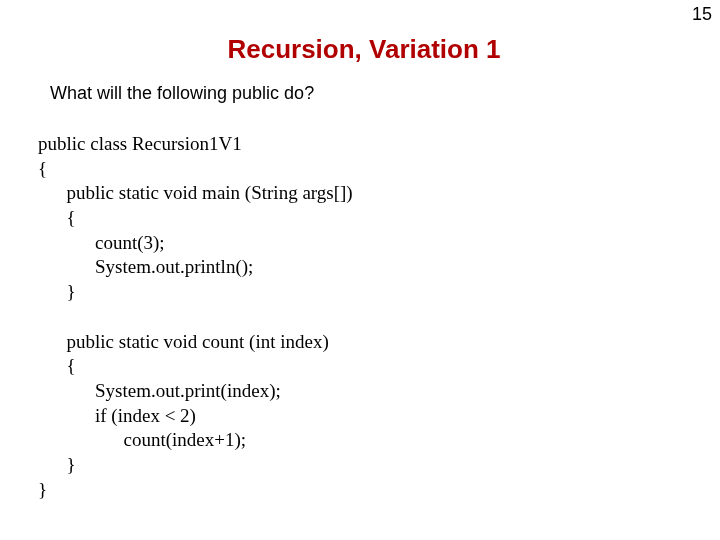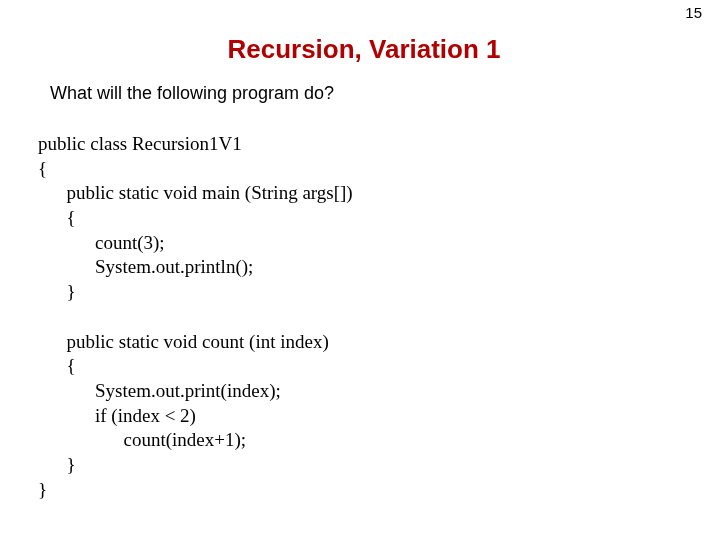--- a/index.html
+++ b/index.html
@@ -9,22 +9,22 @@
     height: 540px;
     background: #ffffff;
     font-family: "Times New Roman", Times, serif;
     color: #000000;
     position: relative;
     overflow: hidden;
   }
   .page-number {
     position: absolute;
     top: 4px;
-    right: 18px;
-    font-size: 15px;
+    right: 8px;
+    font-size: 18px;
     font-family: Arial, Helvetica, sans-serif;
   }
   .title {
     text-align: center;
     font-family: Arial, Helvetica, sans-serif;
     font-weight: bold;
     font-size: 26px;
     color: #b00000;
     margin-top: 34px;
     margin-bottom: 18px;
@@ -44,21 +44,21 @@
     white-space: pre;
   }
 </style>
 </head>
 <body>
 
 <div class="page-number">15</div>
 
 <div class="title">Recursion, Variation 1</div>
 
-<div class="question">What will the following program do?</div>
+<div class="question">What will the following public do?</div>
 
 <div class="code"><span>public class Recursion1V1</span>
 <span>{</span>
 <span>      public static void main (String args[])</span>
 <span>      {</span>
 <span>            count(3);</span>
 <span>            System.out.println();</span>
 <span>      }</span>
 <span></span>
 <span>      public static void count (int index)</span>

